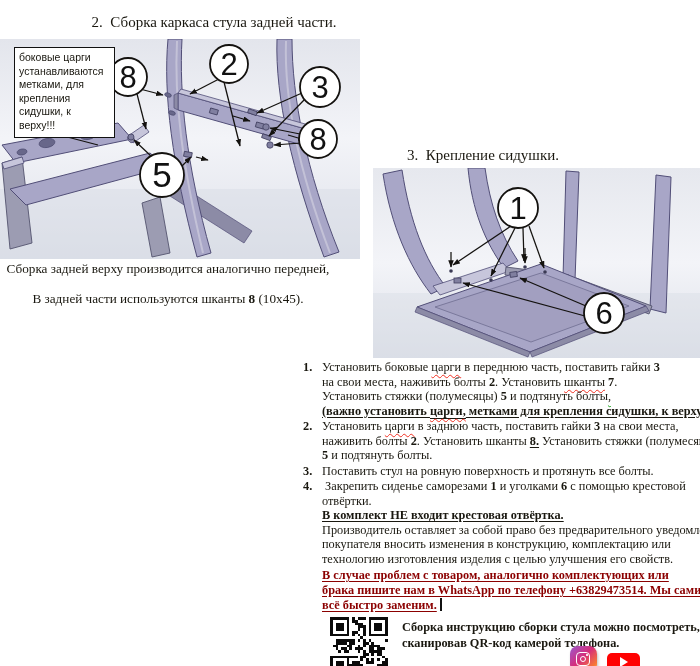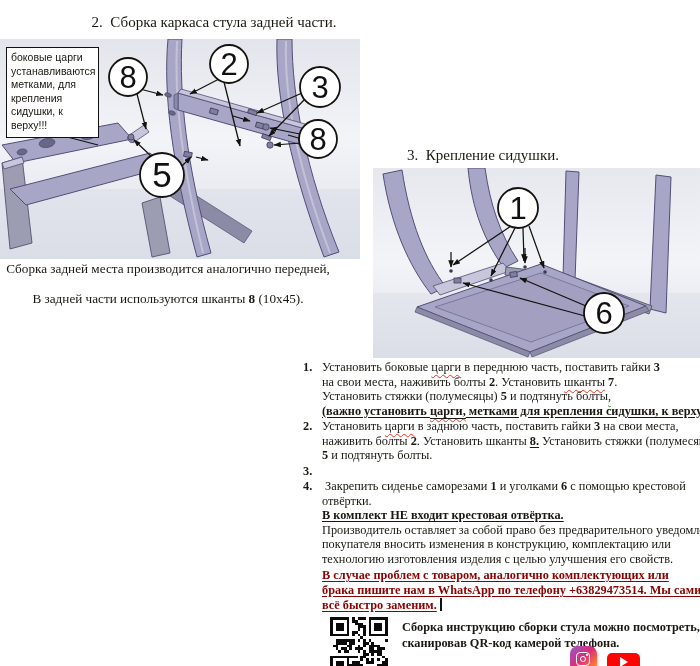--- a/index.html
+++ b/index.html
@@ -2,22 +2,22 @@
 <html style="--alertred: #8b0000; --sqred: #f03022; --sqgreen: #23a523; --lav: #a8a6c7; --lav2: #c7c6db; --gry: #9c9cb2; --dk: #8c8ba6; --edge: #514e77; --edge2: #54546e; --ytred: #ff0202; --ig1: #9b59d0; --ig2: #d62e7a; --ig3: #f77737; --ig4: #fcc065;"><head>
 <meta charset="utf-8">
 <style>
   html,body{margin:0;padding:0;background:#fff;}
   .page{position:relative;width:700px;height:666px;background:#fff;overflow:hidden;
         font-family:"Liberation Serif","DejaVu Serif",serif;color:#19170f;margin-top:11px;}
   .abs{position:absolute;}
   .heading{font-size:15px;white-space:nowrap;}
   .heading2{left:28px;top:3px;width:372px;text-align:center;}
   .heading3{left:407px;top:136px;}
-  .notebox{left:6px;top:36px;width:84px;border:1.6px solid #111;background:#fff;
-           padding:3px 3px 4px 4px;font-family:"Liberation Sans","DejaVu Sans",sans-serif;
+  .notebox{left:14px;top:36px;width:84px;border:1.6px solid #111;background:#fff;
+           padding:3px 11px 4px 4px;font-family:"Liberation Sans","DejaVu Sans",sans-serif;
            font-size:10.5px;line-height:13.6px;z-index:3;}
   .caption2{left:0;top:251px;width:336px;text-align:center;font-size:13.2px;line-height:14.8px;}
   .steps{left:303px;top:349px;width:400px;font-size:12.3px;line-height:14.5px;}
   .step{display:flex;margin-bottom:1px;}
   .stepnum{width:19px;font-weight:bold;flex:none;}
   .steptext{white-space:nowrap;}
   .warning{left:322px;top:557px;font-size:12.3px;line-height:15px;white-space:nowrap;
            color:var(--alertred,#8b0000);}
   .qrtext{left:402px;top:608px;font-size:12.3px;line-height:16px;white-space:nowrap;}
   
@@ -147,21 +147,21 @@
       <text class="cn" x="318" y="111">8</text>
     </g>
     <g>
       <circle class="co" cx="162" cy="136" r="22"></circle>
       <text class="cn cnbig" x="162" y="148">5</text>
     </g>
   </svg>
 
   <div class="abs notebox">боковые царги устанавливаются метками, для крепления сидушки, к верху!!!</div>
 
-  <div class="abs caption2"><span>Сборка задней места производится аналогично передней,</span><br><br><span>В задней части используются шканты </span><span class="b">8</span><span> (10x45).</span></div>
+  <div class="abs caption2"><span>Сборка задней верху производится аналогично передней,</span><br><br><span>В задней части используются шканты </span><span class="b">8</span><span> (10x45).</span></div>
 
   <div class="abs heading heading3">3.&nbsp;&nbsp;Крепление сидушки.</div>
 
   <svg class="abs" style="left:373px;top:157px;" width="327" height="190" viewBox="0 0 327 190">
     <defs>
       <linearGradient id="bgG3" x1="0" y1="0" x2="0" y2="1">
         <stop offset="0" stop-color="#e6e8ee"></stop>
           <stop offset="0.5" stop-color="#f3f4f8"></stop>
         <stop offset="1" stop-color="#dde0e9"></stop>
       </linearGradient>
@@ -215,20 +215,21 @@
     <div class="step">
       <div class="stepnum">1.</div>
       <div class="steptext"><span>Установить боковые </span><span class="sq">царги</span><span> в переднюю часть, поставить гайки </span><span class="b">3</span><br><span>на свои места, наживить болты </span><span class="b">2</span><span>. Установить </span><span class="sq">шканты</span><span> </span><span class="b">7</span><span>.</span><br><span>Установить стяжки (полумесяцы) </span><span class="b">5</span><span> и подтянуть болты</span><span class="gq">,</span><br><span class="bu">(важно установить </span><span class="busq">царги,</span><span class="bu"> метками для крепления сидушки, к верху!)</span></div>
     </div>
     <div class="step">
       <div class="stepnum">2.</div>
       <div class="steptext"><span>Установить </span><span class="sq">царги</span><span> в заднюю часть, поставить гайки </span><span class="b">3</span><span> на свои места,</span><br><span>наживить болты </span><span class="b">2</span><span>. Установить шканты </span><span class="bu">8.</span><span> Установить стяжки (полумесяцы)</span><br><span class="b">5</span><span> и подтянуть болты.</span></div>
     </div>
     <div class="step">
       <div class="stepnum">3.</div>
+      <div class="steptext"><span>Поставить стул на ровную поверхность и протянуть все болты.</span></div>
     </div>
     <div class="step">
       <div class="stepnum">4.</div>
       <div class="steptext"><span>&nbsp;Закрепить сиденье саморезами </span><span class="b">1</span><span> и уголками </span><span class="b">6</span><span> с помощью крестовой</span><br><span>отвёртки.</span><br><span class="bu">В комплект НЕ входит крестовая отвёртка.</span><br><span>Производитель оставляет за собой право без предварительного уведомления</span><br><span>покупателя вносить изменения в конструкцию, комплектацию или</span><br><span>технологию изготовления изделия с целью улучшения его свойств.</span></div>
     </div>
   </div>
 
   <div class="abs warning"><span class="bu">В случае проблем с товаром, аналогично комплектующих или</span><br><span class="bu">брака пишите нам в WhatsApp по телефону +63829473514. Мы сами</span><br><span class="bu">всё быстро заменим.</span><span class="caret"></span></div>
 
   <svg id="qr" class="abs" viewBox="0 0 21 21" shape-rendering="crispEdges">

